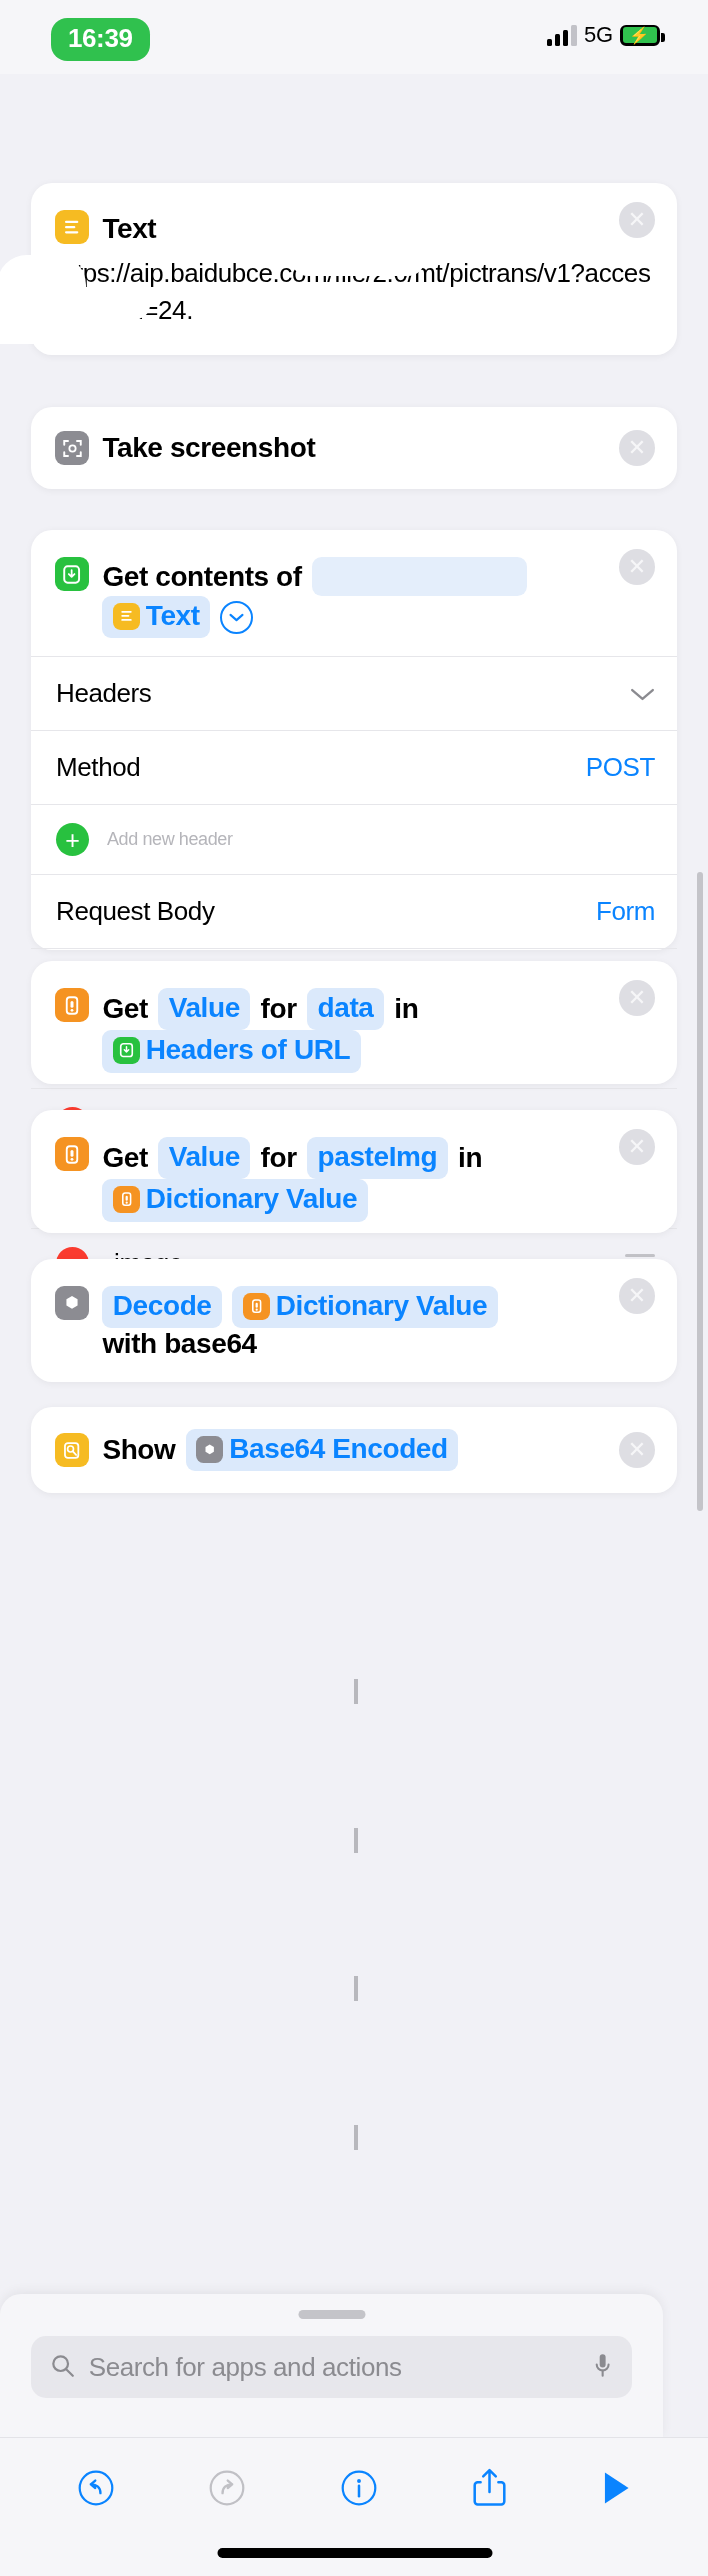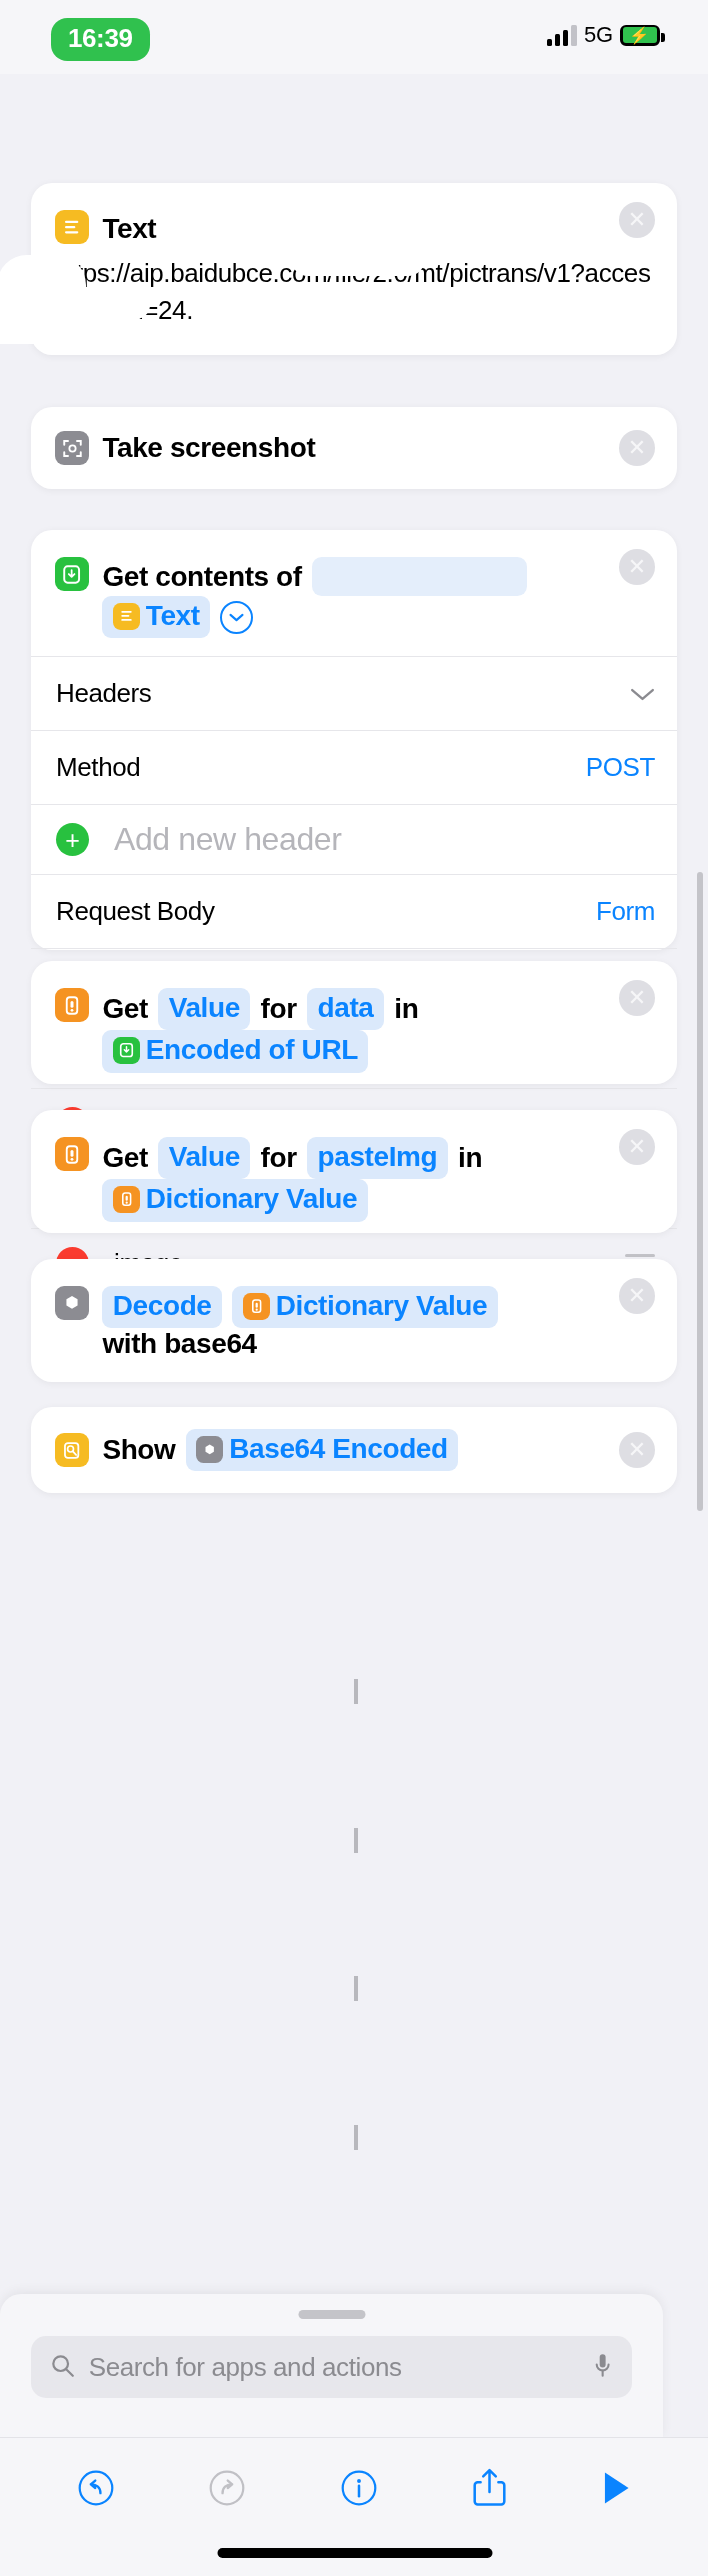--- a/index.html
+++ b/index.html
@@ -165,21 +165,21 @@
   .frow + .frow, .frow.bordered { border-top: 0.7px solid #e6e6ea; }
   .circ {
     width: 33px; height: 33px; border-radius: 50%; flex: none;
     display: flex; align-items: center; justify-content: center;
     color: #fff; font-size: 25px; font-weight: 500; line-height: 0.9;
   }
   .circ.minus { background: #fa3b2f; }
   .circ.plus  { background: #28c13f; }
   .fkey { margin-left: 25px; width: 149px; font-size: 26px; color: #000; letter-spacing: -0.4px; }
   .fval { font-size: 26px; color: #000; letter-spacing: -0.4px; }
-  .fplace { margin-left: 25px; font-size: 32px; color: #b5b5ba; letter-spacing: -0.4px; }
+  .fplace { margin-left: 18px; font-size: 18px; color: #b5b5ba; letter-spacing: -0.4px; }
   .handle { margin-left: auto; display: flex; flex-direction: column; gap: 5.2px; }
   .handle i { display: block; width: 30px; height: 3px; background: #c2c2c7; border-radius: 1.5px; }
 
   .connector {
     position: absolute; left: 354px; width: 3.7px;
     background: #b8b8bd;
   }
   .scrollthumb {
     position: absolute; right: 6px; width: 6px;
     background: #c4c4c9; border-radius: 3px;
@@ -407,21 +407,21 @@
           <span class="ablack">for</span>
           <span class="pill">data</span>
           <span class="ablack">in</span>
           <span class="pill">
             <span class="mini green">
               <svg width="15" height="16.3" viewBox="0 0 26 28">
                 <rect x="3" y="3" width="20" height="22" rx="4.5" fill="none" stroke="#fff" stroke-width="2.8"></rect>
                 <path d="M13 8 V17 M9.2 13.4 L13 17.2 L16.8 13.4" fill="none" stroke="#fff" stroke-width="2.6" stroke-linecap="round" stroke-linejoin="round"></path>
               </svg>
             </span>
-            <span>Encoded of URL</span>
+            <span>Headers of URL</span>
           </span>
         </div>
         <div class="closex">✕</div>
       </div>
     </div>
 
     <div class="card" style="top:948px;height:123px;">
       <div class="card-head">
         <div class="aicon orange">
           <svg width="18" height="21" viewBox="0 0 24 28">

